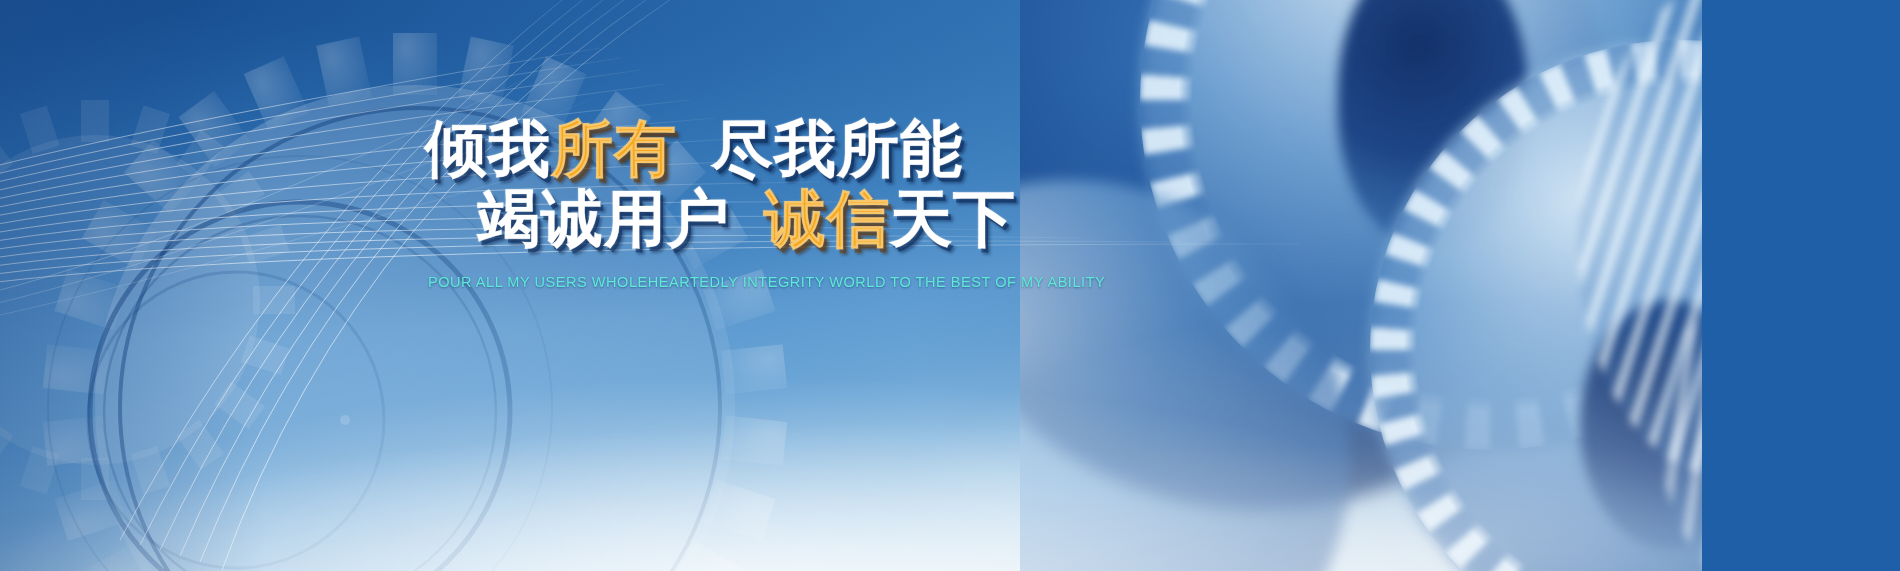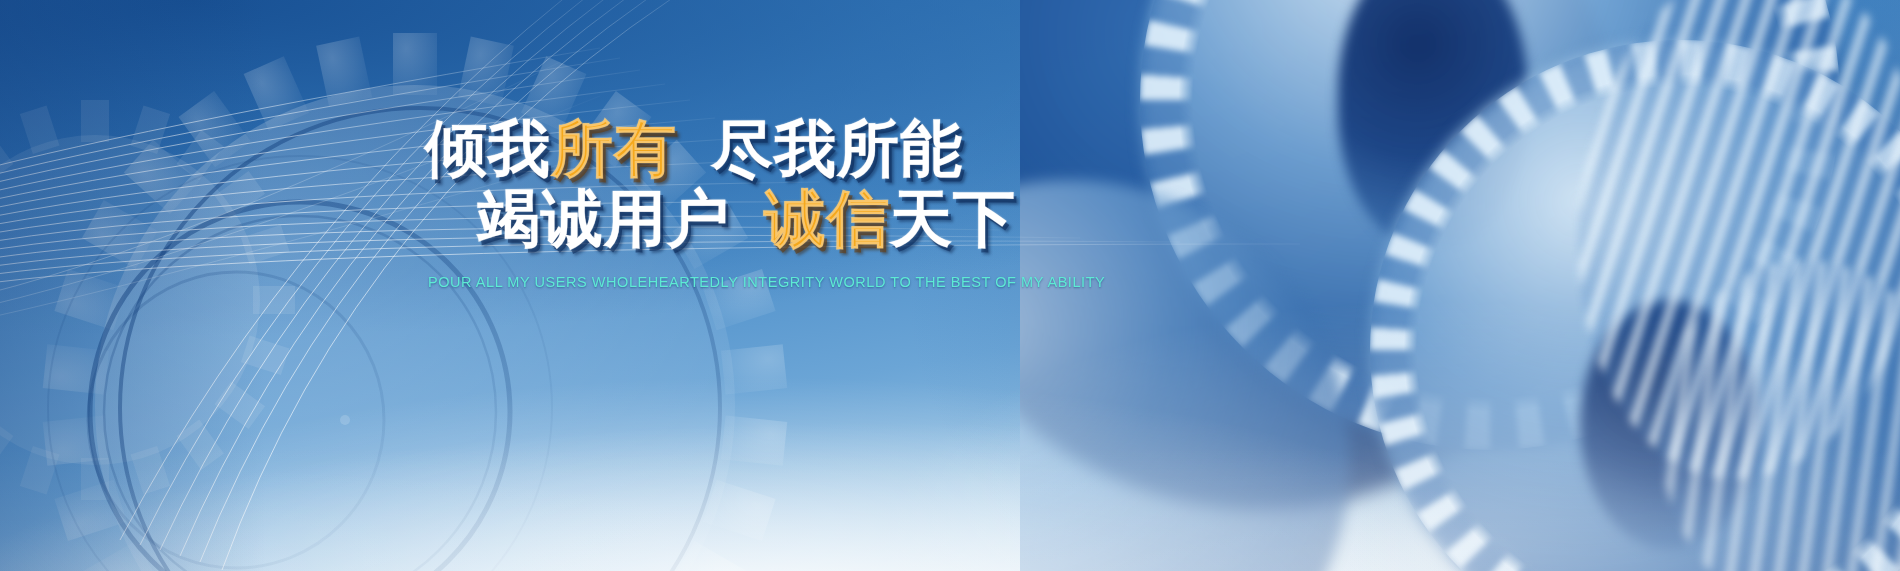--- a/index.html
+++ b/index.html
@@ -6,21 +6,21 @@
   * { margin:0; padding:0; box-sizing:border-box; }
   html, body {
     width:1900px; height:571px;
     overflow:hidden;
     background:#1f5fa8;
     font-family:"Liberation Sans", sans-serif;
   }
 
   #banner{
     position:relative;
-    width:1900px; height:571px;
+    width:1702px; height:571px;
     overflow:hidden;
     background:#2a6bb0;
   }
 
   .layer{ position:absolute; top:0; left:0; width:1900px; height:571px; }
 
   
   #bg-base{
     background:
       linear-gradient(170deg,

